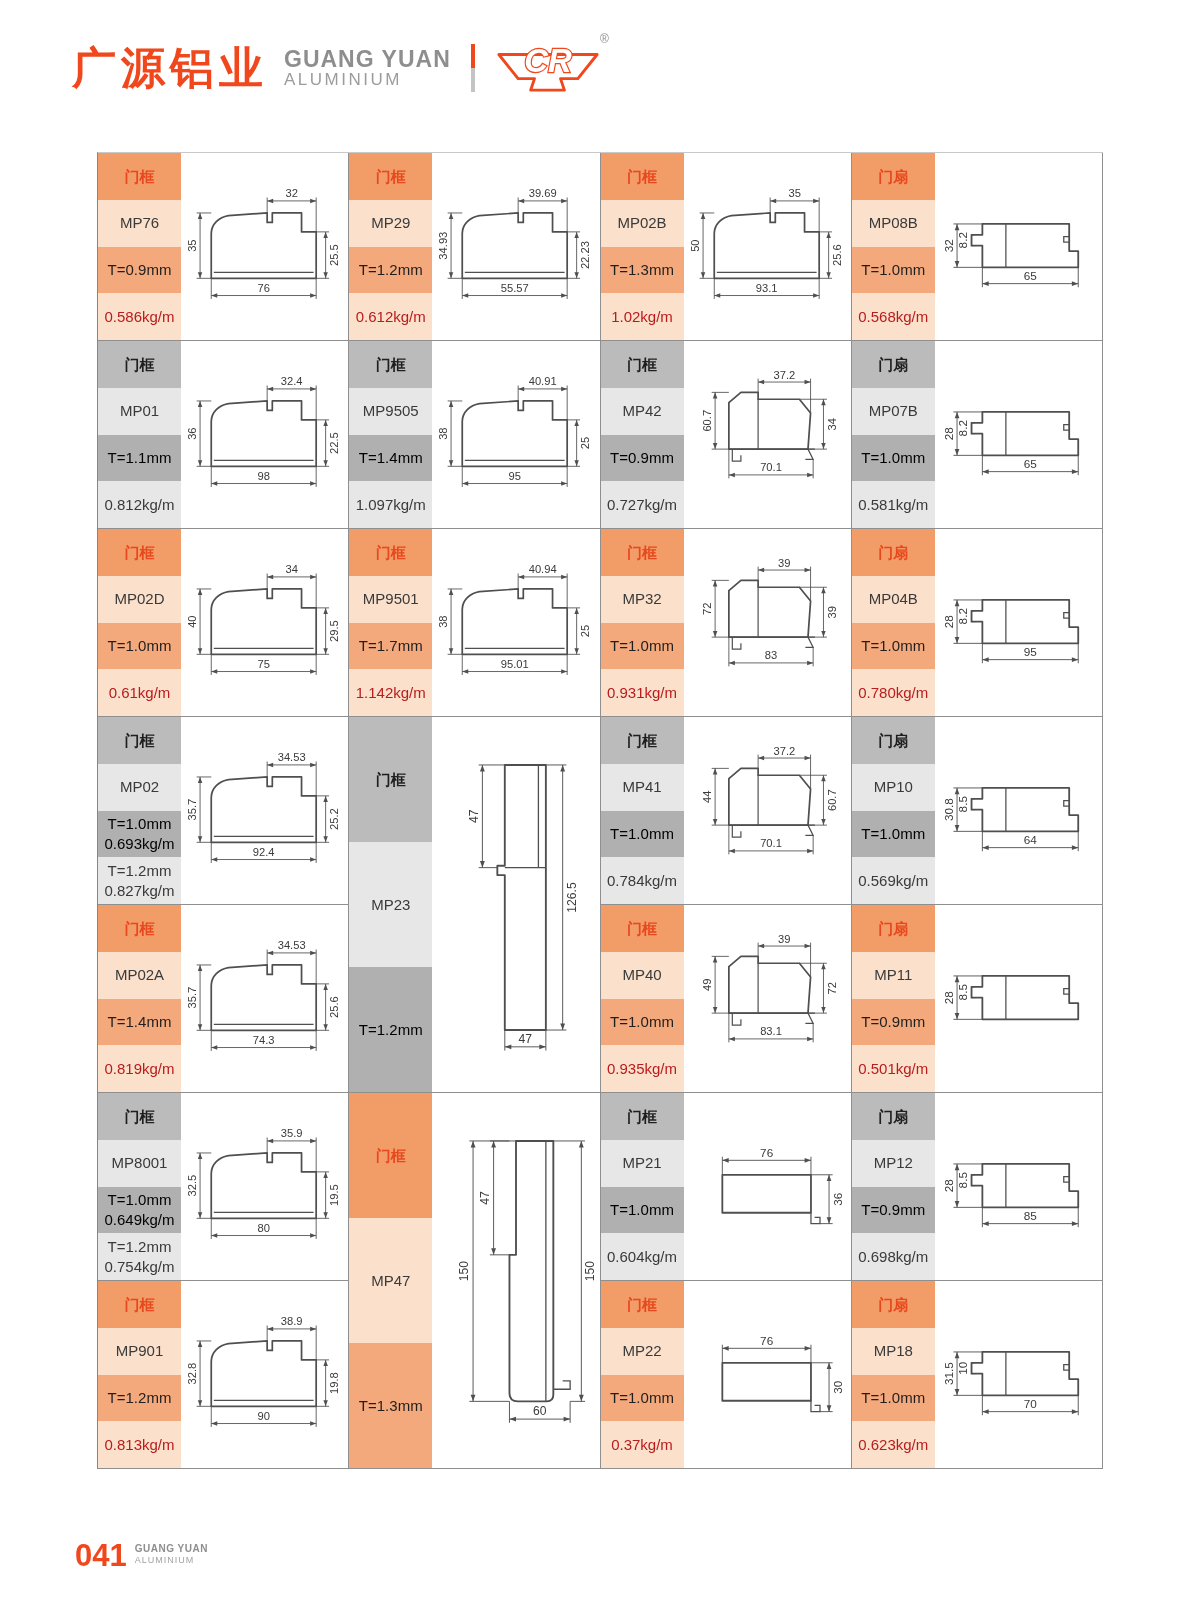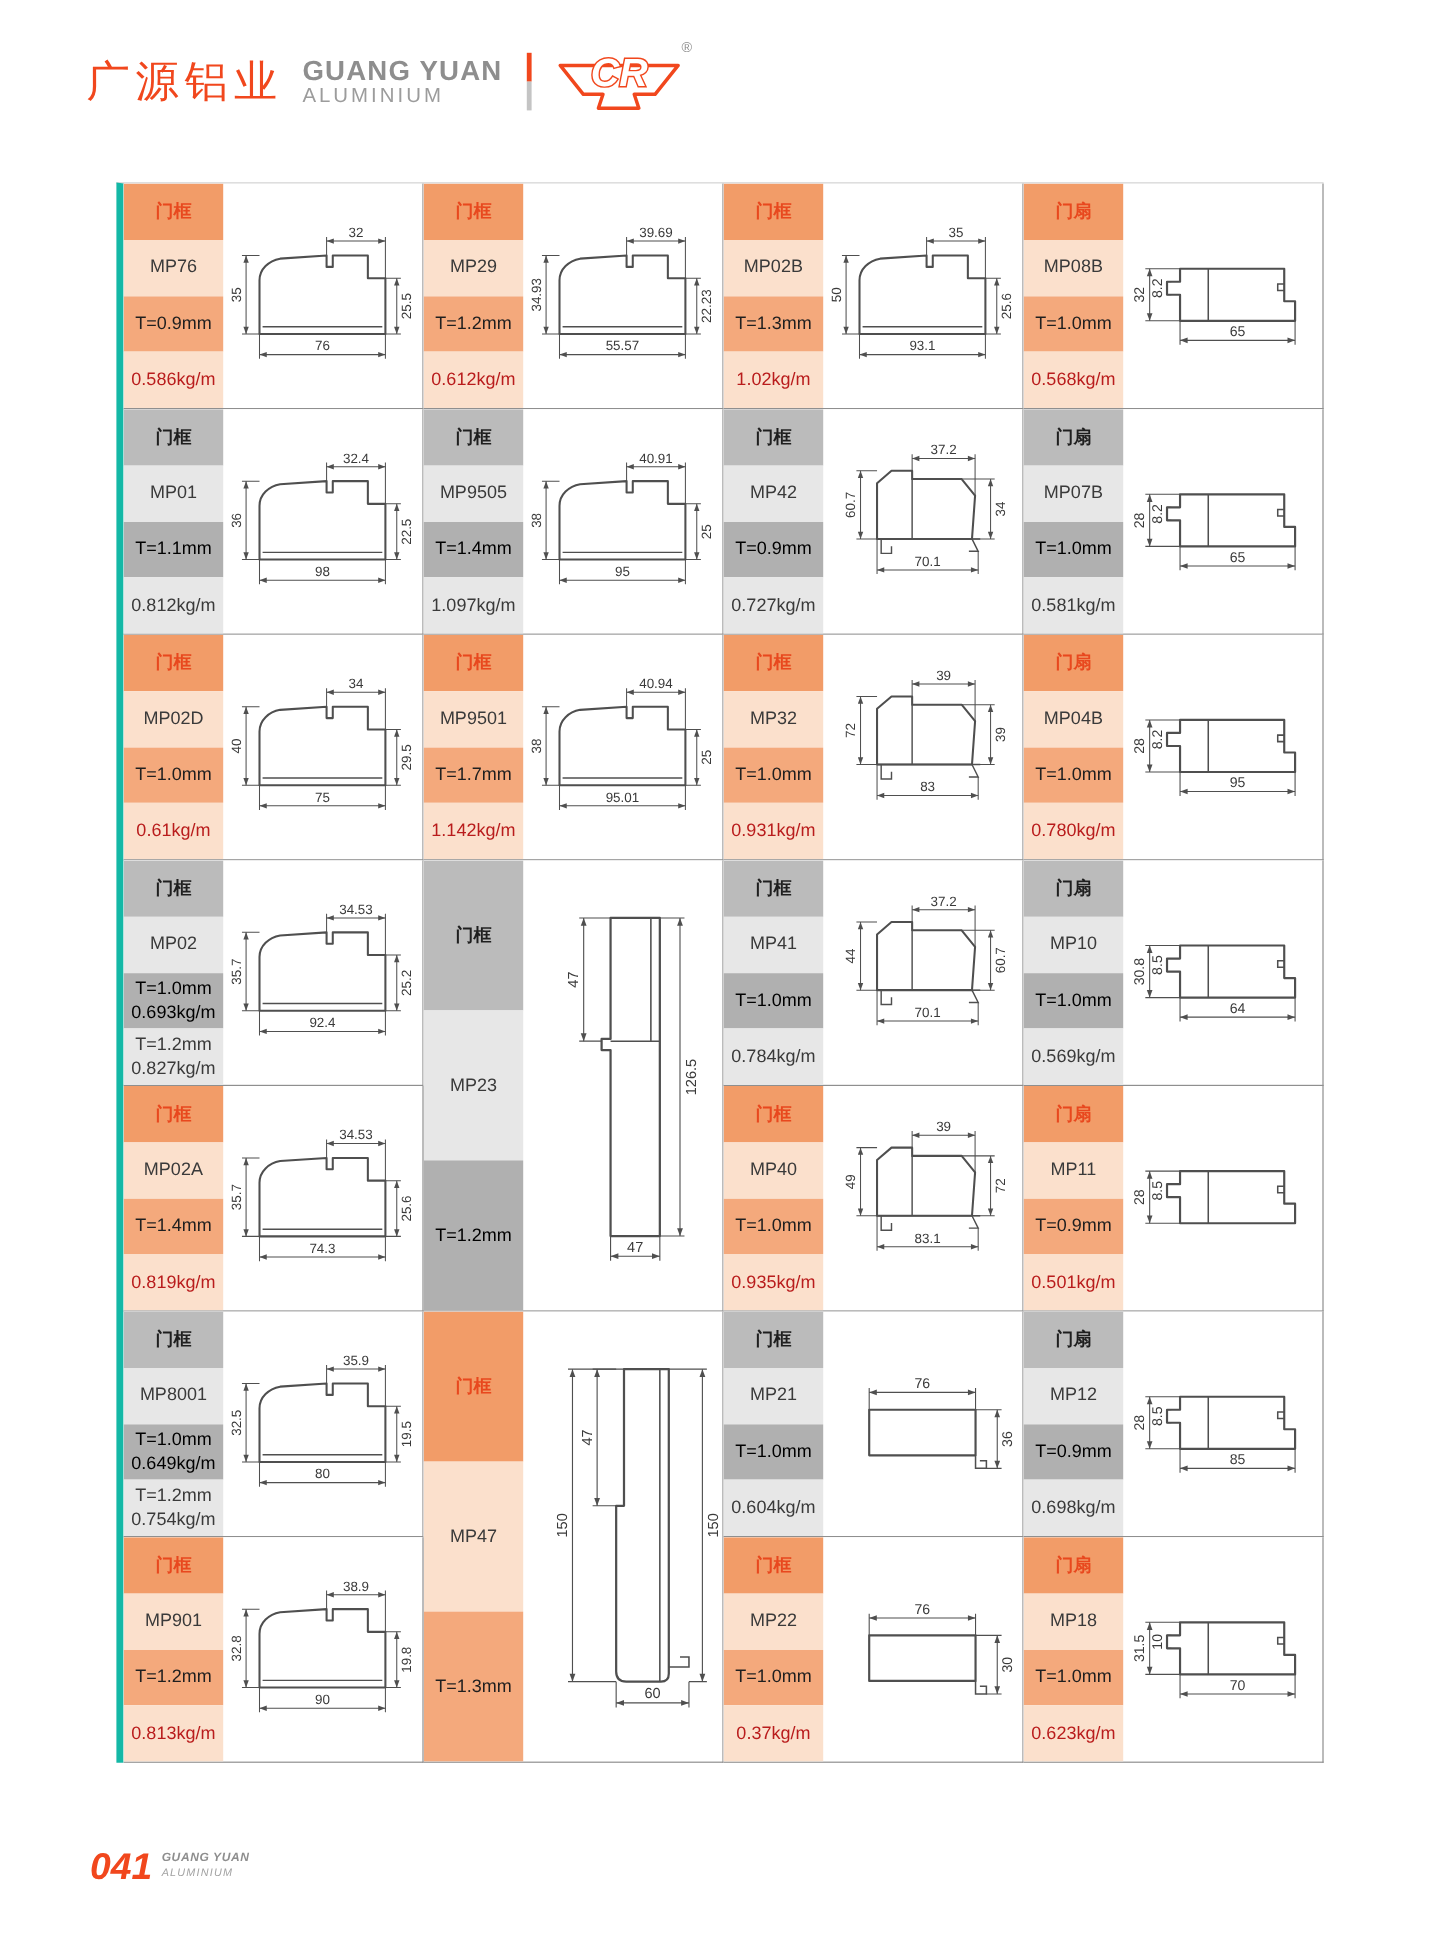--- a/index.html
+++ b/index.html
@@ -1,55 +1,55 @@
 <!DOCTYPE html>
 <html><head>
 <meta charset="utf-8">
 <style>
   html,body{margin:0;padding:0;background:#ffffff;}
   .page{position:relative;width:1200px;height:1617px;background:#ffffff;overflow:hidden;
         font-family:"Liberation Sans","DejaVu Sans",sans-serif;}
 
   
   .page-header{position:absolute;left:72px;top:36px;display:flex;align-items:center;gap:16px;}
-  .logo-cn{font-size:36px;font-weight:400;color:#F1471D;letter-spacing:5px;line-height:1;}
+  .logo-cn{font-size:44px;font-weight:700;color:#F1471D;letter-spacing:5px;line-height:1;}
   .logo-en{display:flex;flex-direction:column;justify-content:center;line-height:1.05;}
   .logo-en1{font-size:23px;font-weight:bold;color:#8E8E8E;letter-spacing:1px;}
   .logo-en2{font-size:17px;color:#9C9C9C;letter-spacing:2.5px;}
   .logo-divider{width:4px;height:48px;display:flex;flex-direction:column;margin:0 4px;}
   .logo-divider .div-top{flex:1;background:#F1471D;}
   .logo-divider .div-bottom{flex:1;background:#C4C4C4;}
   .cr-logo{position:relative;width:106px;height:64px;}
   .cr-logo .reg{position:absolute;right:-8px;top:-4px;font-size:12px;color:#8E8E8E;}
 
   
   .catalog{position:absolute;left:97px;top:152px;width:1006px;}
   .catalog-title{height:44px;background:#F1471D;color:#ffffff;font-size:26px;font-weight:bold;
                  letter-spacing:3px;display:flex;align-items:center;justify-content:center;}
   .catalog-grid{display:grid;grid-template-columns:repeat(4,1fr);grid-auto-rows:188px;
-                border-left:6px solid #14b8a6;border-top:1px solid #C9C9C9;}
+                border-left:1px solid #14b8a6;border-top:1px solid #C9C9C9;}
   .entry{display:flex;border-bottom:1px solid #8F8F8F;border-right:1px solid #8F8F8F;
          background:#ffffff;overflow:hidden;}
   .label-col{width:83px;flex:none;display:flex;flex-direction:column;}
   .cell{flex:1;display:flex;flex-direction:column;align-items:center;justify-content:center;
         text-align:center;font-size:15px;line-height:1.3;color:#2D2D2D;}
   .cell.type{font-weight:bold;font-size:15px;}
   .entry.orange .cell.type  {background:#F29C68;color:#E8481E;}
   .entry.orange .cell.model {background:#FBE0CC;color:#3A3A3A;}
   .entry.orange .cell.spec  {background:#F4A97C;color:#1F1F1F;}
   .entry.orange .cell.weight{background:#FBE0CC;color:#b91c1c;}
   .entry.gray .cell.type  {background:#BBBBBB;color:#1F1F1F;}
   .entry.gray .cell.model {background:#E7E7E7;color:#3A3A3A;}
   .entry.gray .cell.spec  {background:#B0B0B0;color:#000000;}
   .entry.gray .cell.weight{background:#E7E7E7;color:#3A3A3A;}
   .draw-area{flex:1;position:relative;display:flex;align-items:center;justify-content:center;}
   svg.profile{display:block;}
 
   
-  .page-footer{position:absolute;left:75px;top:1540px;width:1050px;height:60px;font-style:italic;}
+  .page-footer{position:absolute;left:75px;top:1540px;width:1050px;height:60px;}
   .footer-left{display:flex;align-items:flex-start;gap:8px;}
   .page-number{font-size:31px;font-weight:900;color:#F1471D;line-height:1;}
   .footer-brand{display:flex;flex-direction:column;justify-content:center;line-height:1.15;padding-top:3px;}
   .footer-brand1{font-size:10px;font-weight:bold;color:#8E8E8E;letter-spacing:.5px;}
   .footer-brand2{font-size:9px;color:#A2A2A2;letter-spacing:1px;}
   .footer-note{position:absolute;left:348px;top:6px;font-size:17px;color:#3A3A3A;letter-spacing:1px;}
 </style>
 </head>
 <body>
 

